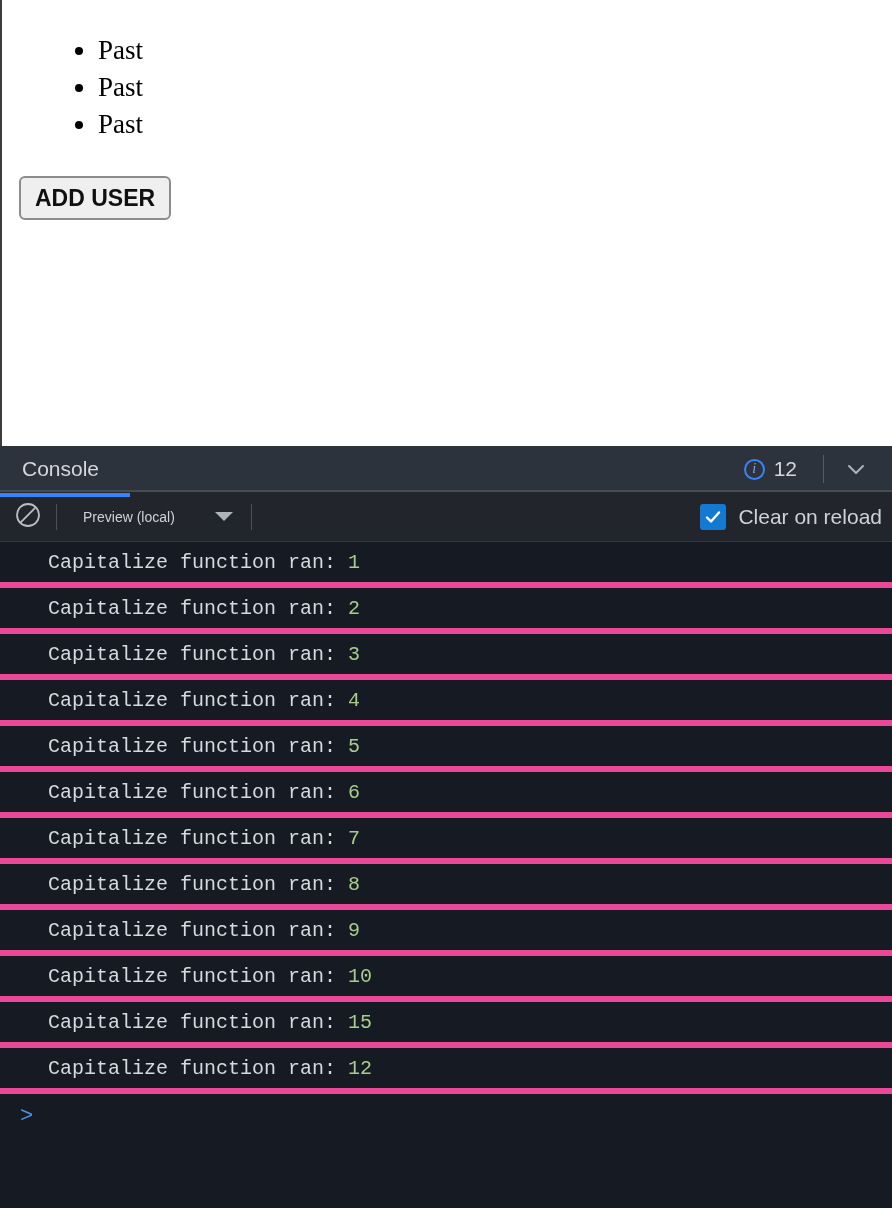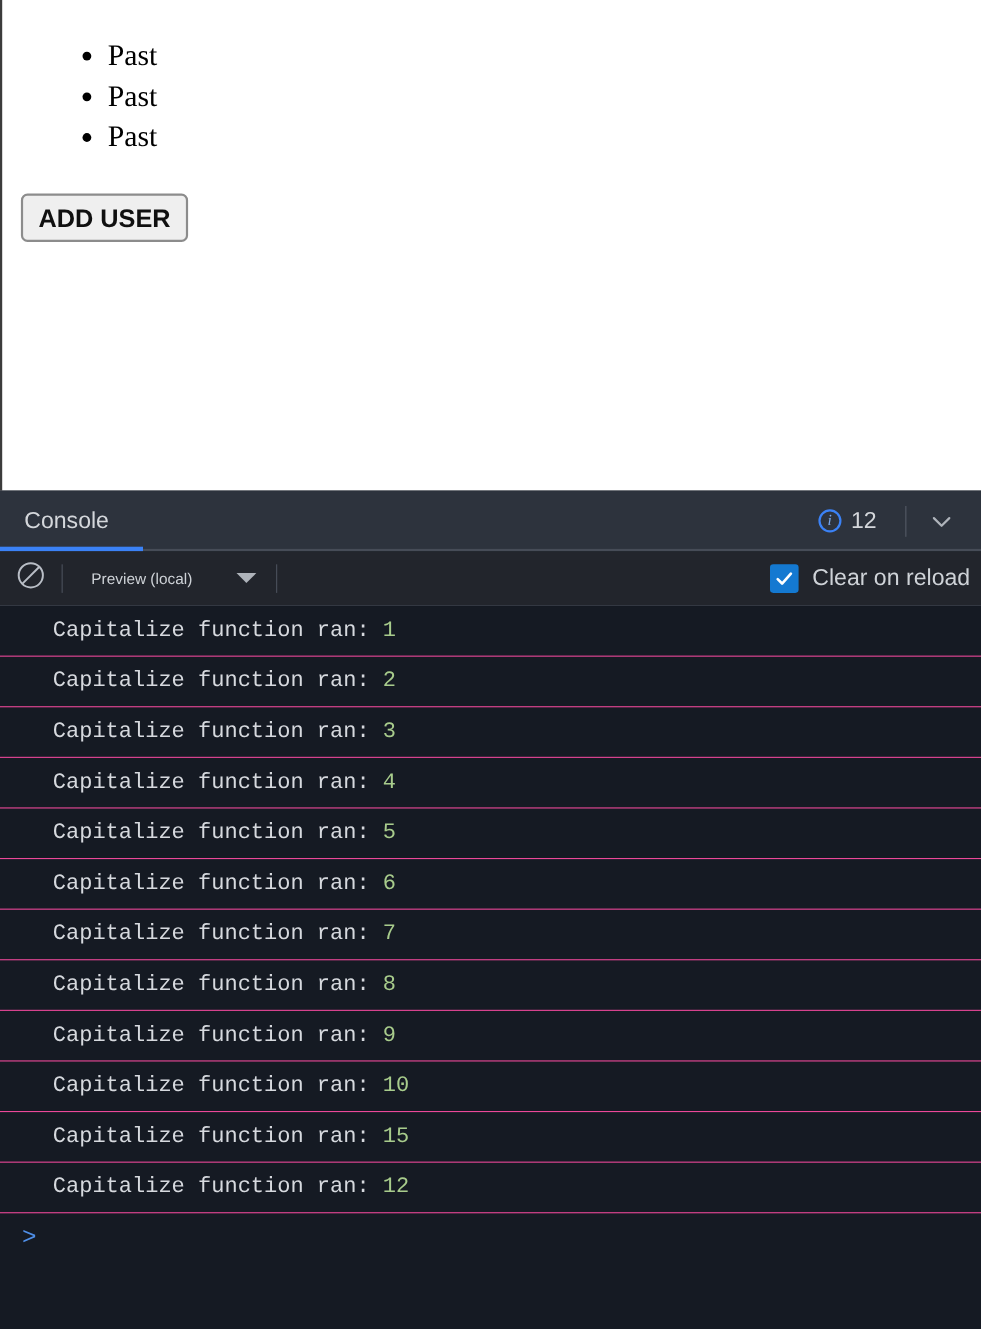--- a/index.html
+++ b/index.html
@@ -51,21 +51,21 @@
   .console-panel {
     position: absolute; left: 0; top: 446px;
     width: 892px; height: 762px;
     background: #151a23;
     display: flex; flex-direction: column;
   }
 
   
   .console-header {
     position: relative;
-    height: 55px;
+    height: 46px;
     background: #2d333d;
     display: flex; align-items: center;
     flex: 0 0 auto;
   }
   .console-header::after {
     content: ""; position: absolute;
     left: 0; right: 0; bottom: 0; height: 2px;
     background: #464c57;
   }
   .tab {
@@ -164,21 +164,21 @@
   
   .console-log {
     flex: 1 1 auto;
     overflow: hidden;
     background: #151a23;
   }
   .log-row {
     height: 46px;
     display: flex; align-items: center;
     padding-left: 48px;
-    border-bottom: 1px solid #ec4899;
+    border-bottom: 6px solid #ec4899;
     font-family: "Liberation Mono", monospace;
     font-size: 20px;
     color: #d6d9de;
     white-space: pre;
   }
   .log-value { color: #a8cc8c; }
 
   .prompt-row {
     height: 46px;
     display: flex; align-items: center;

